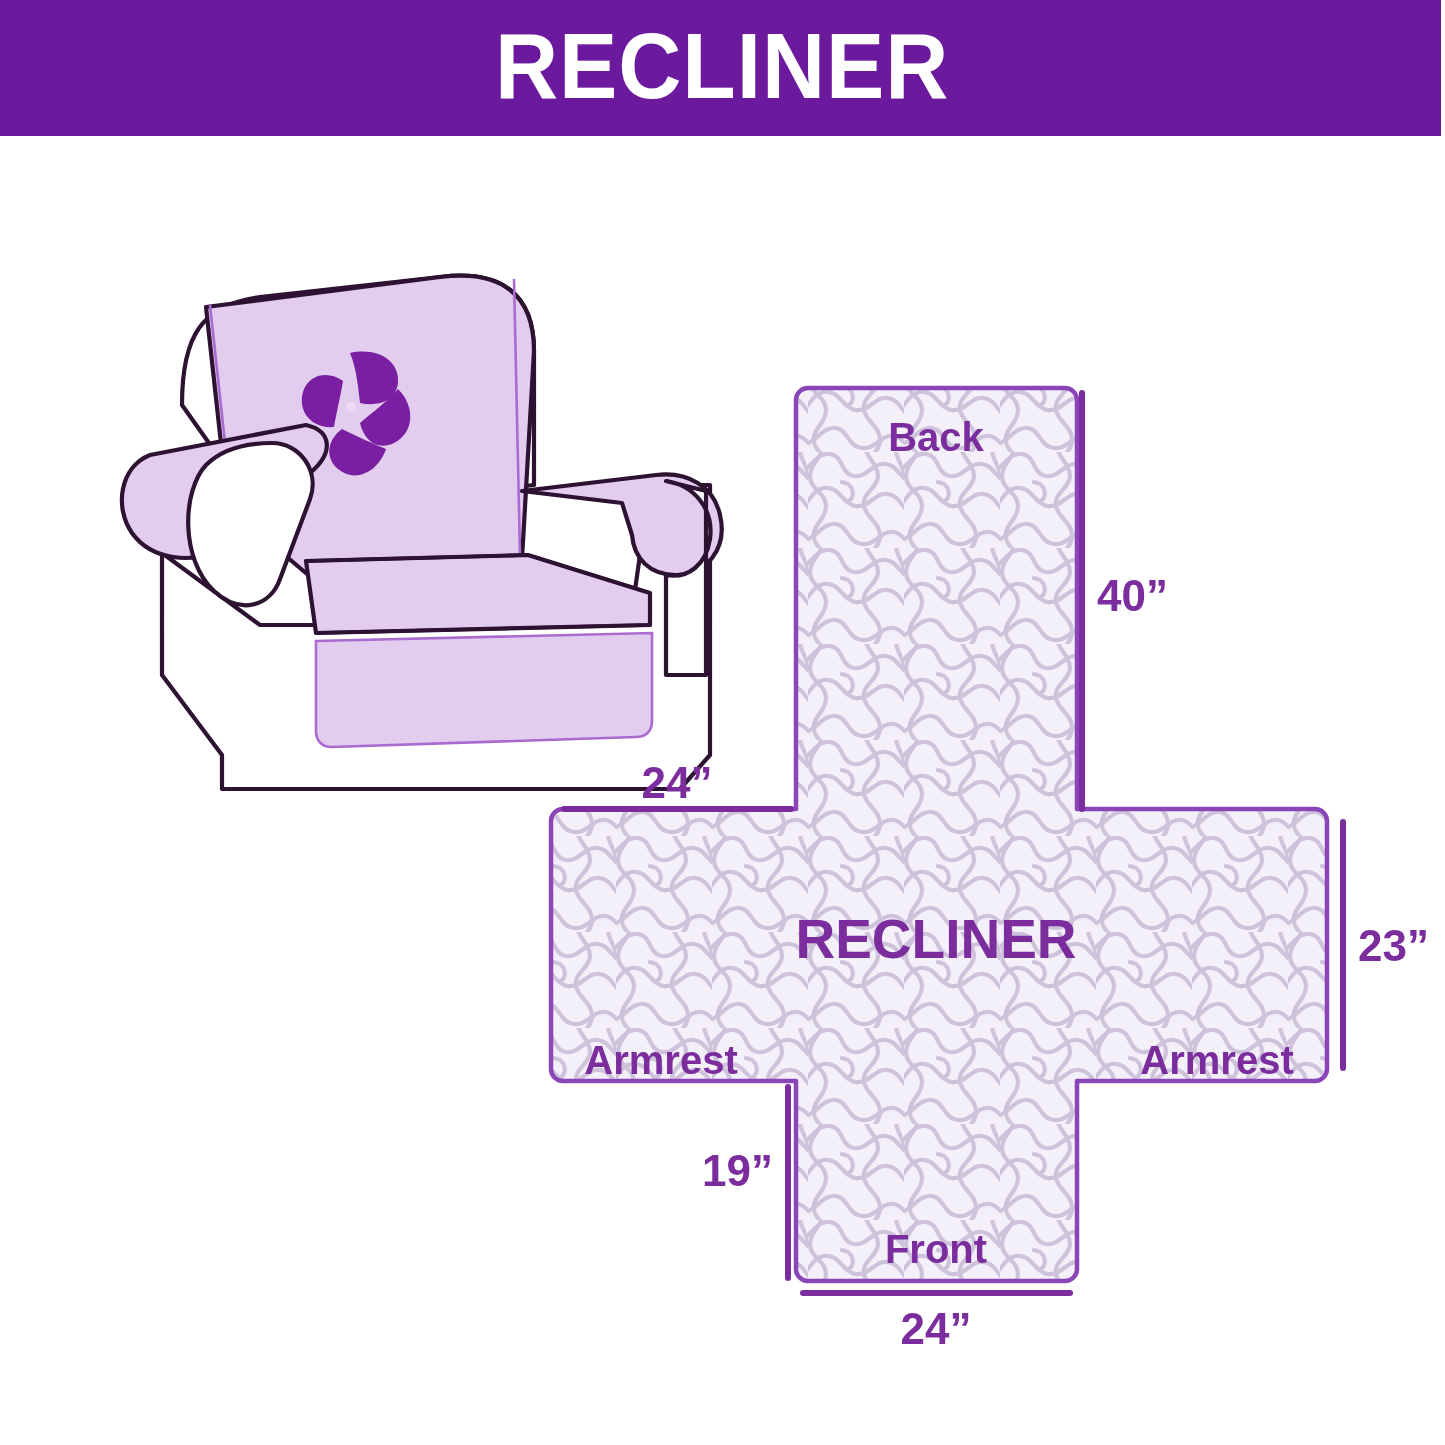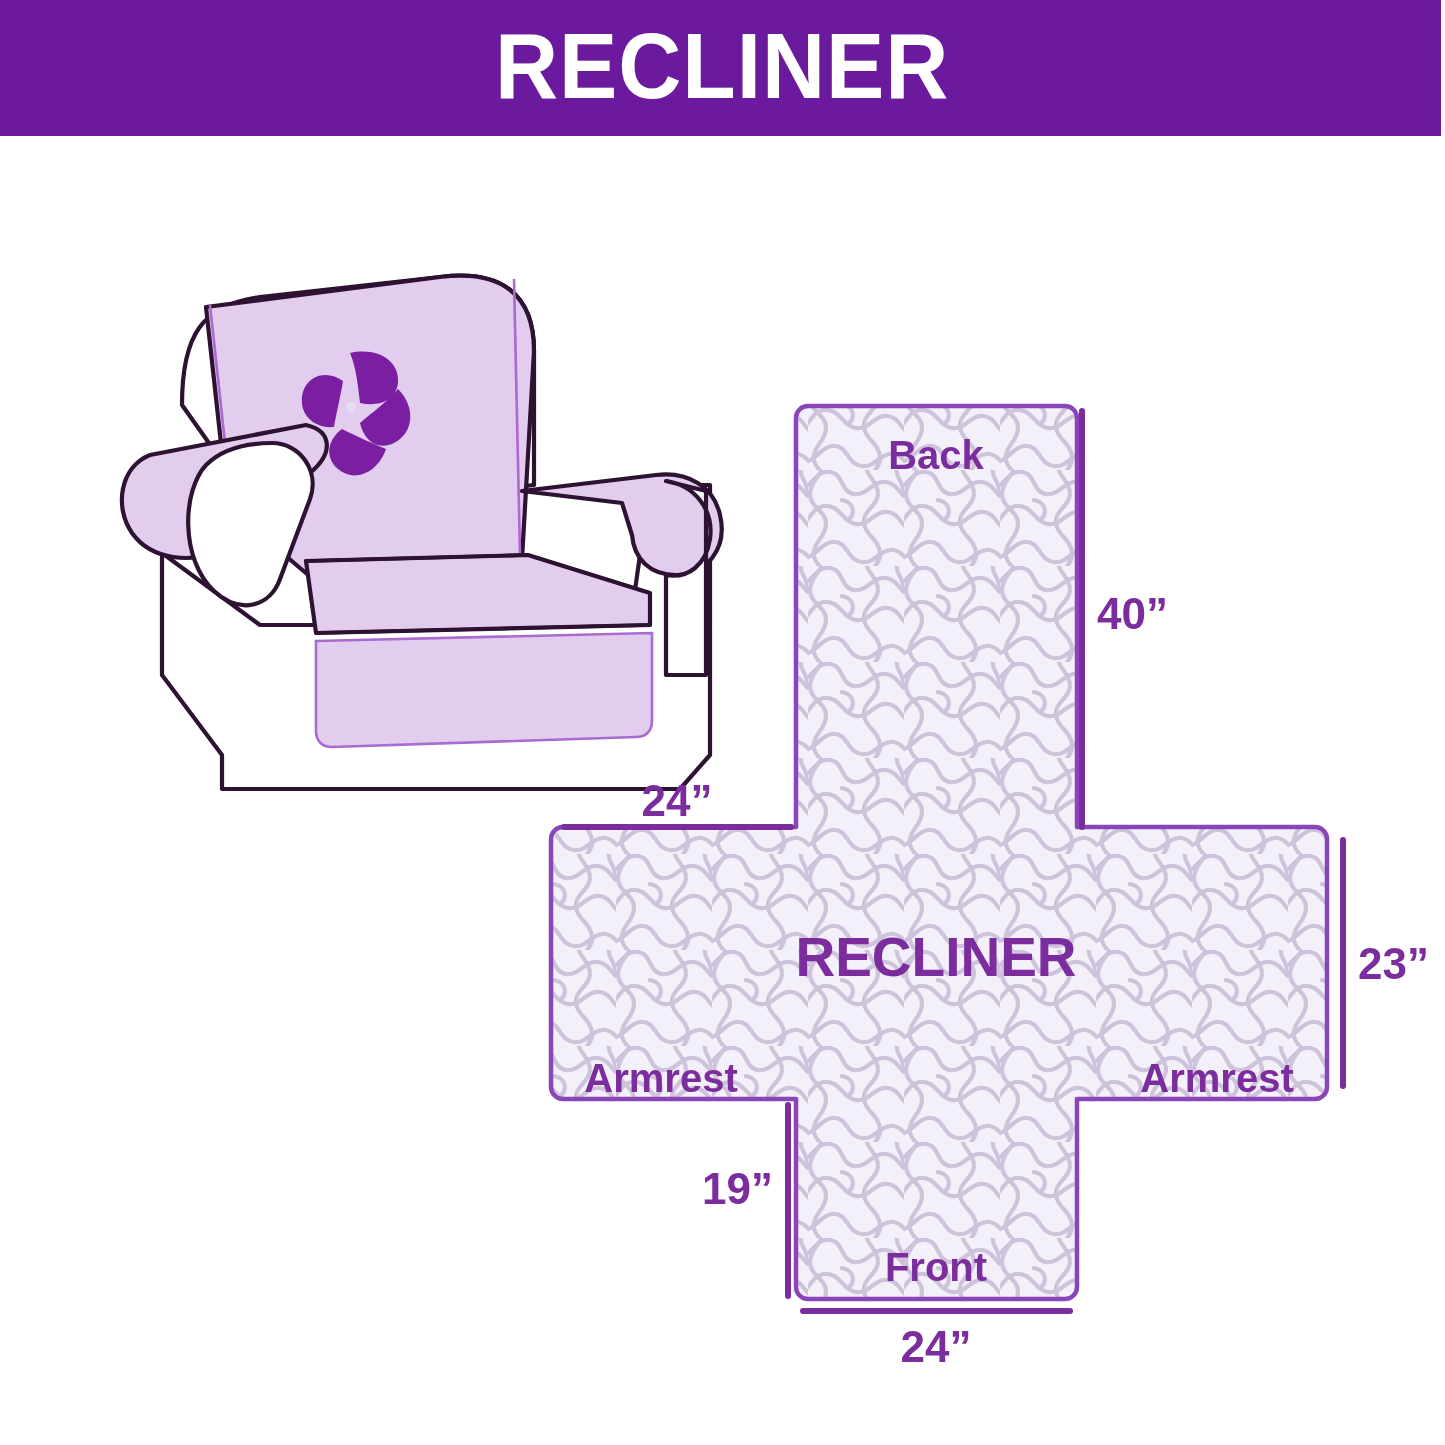--- a/index.html
+++ b/index.html
@@ -46,21 +46,21 @@
   #chair-illustration {
     position: absolute;
     left: 110px;
     top: 155px;
     width: 640px;
     height: 640px;
   }
   #cover-diagram {
     position: absolute;
     left: 520px;
-    top: 374px;
+    top: 356px;
     width: 925px;
     height: 1010px;
   }
   svg { display: block; overflow: visible; }
 </style>
 </head>
 <body>
 
 <div id="page">
 

